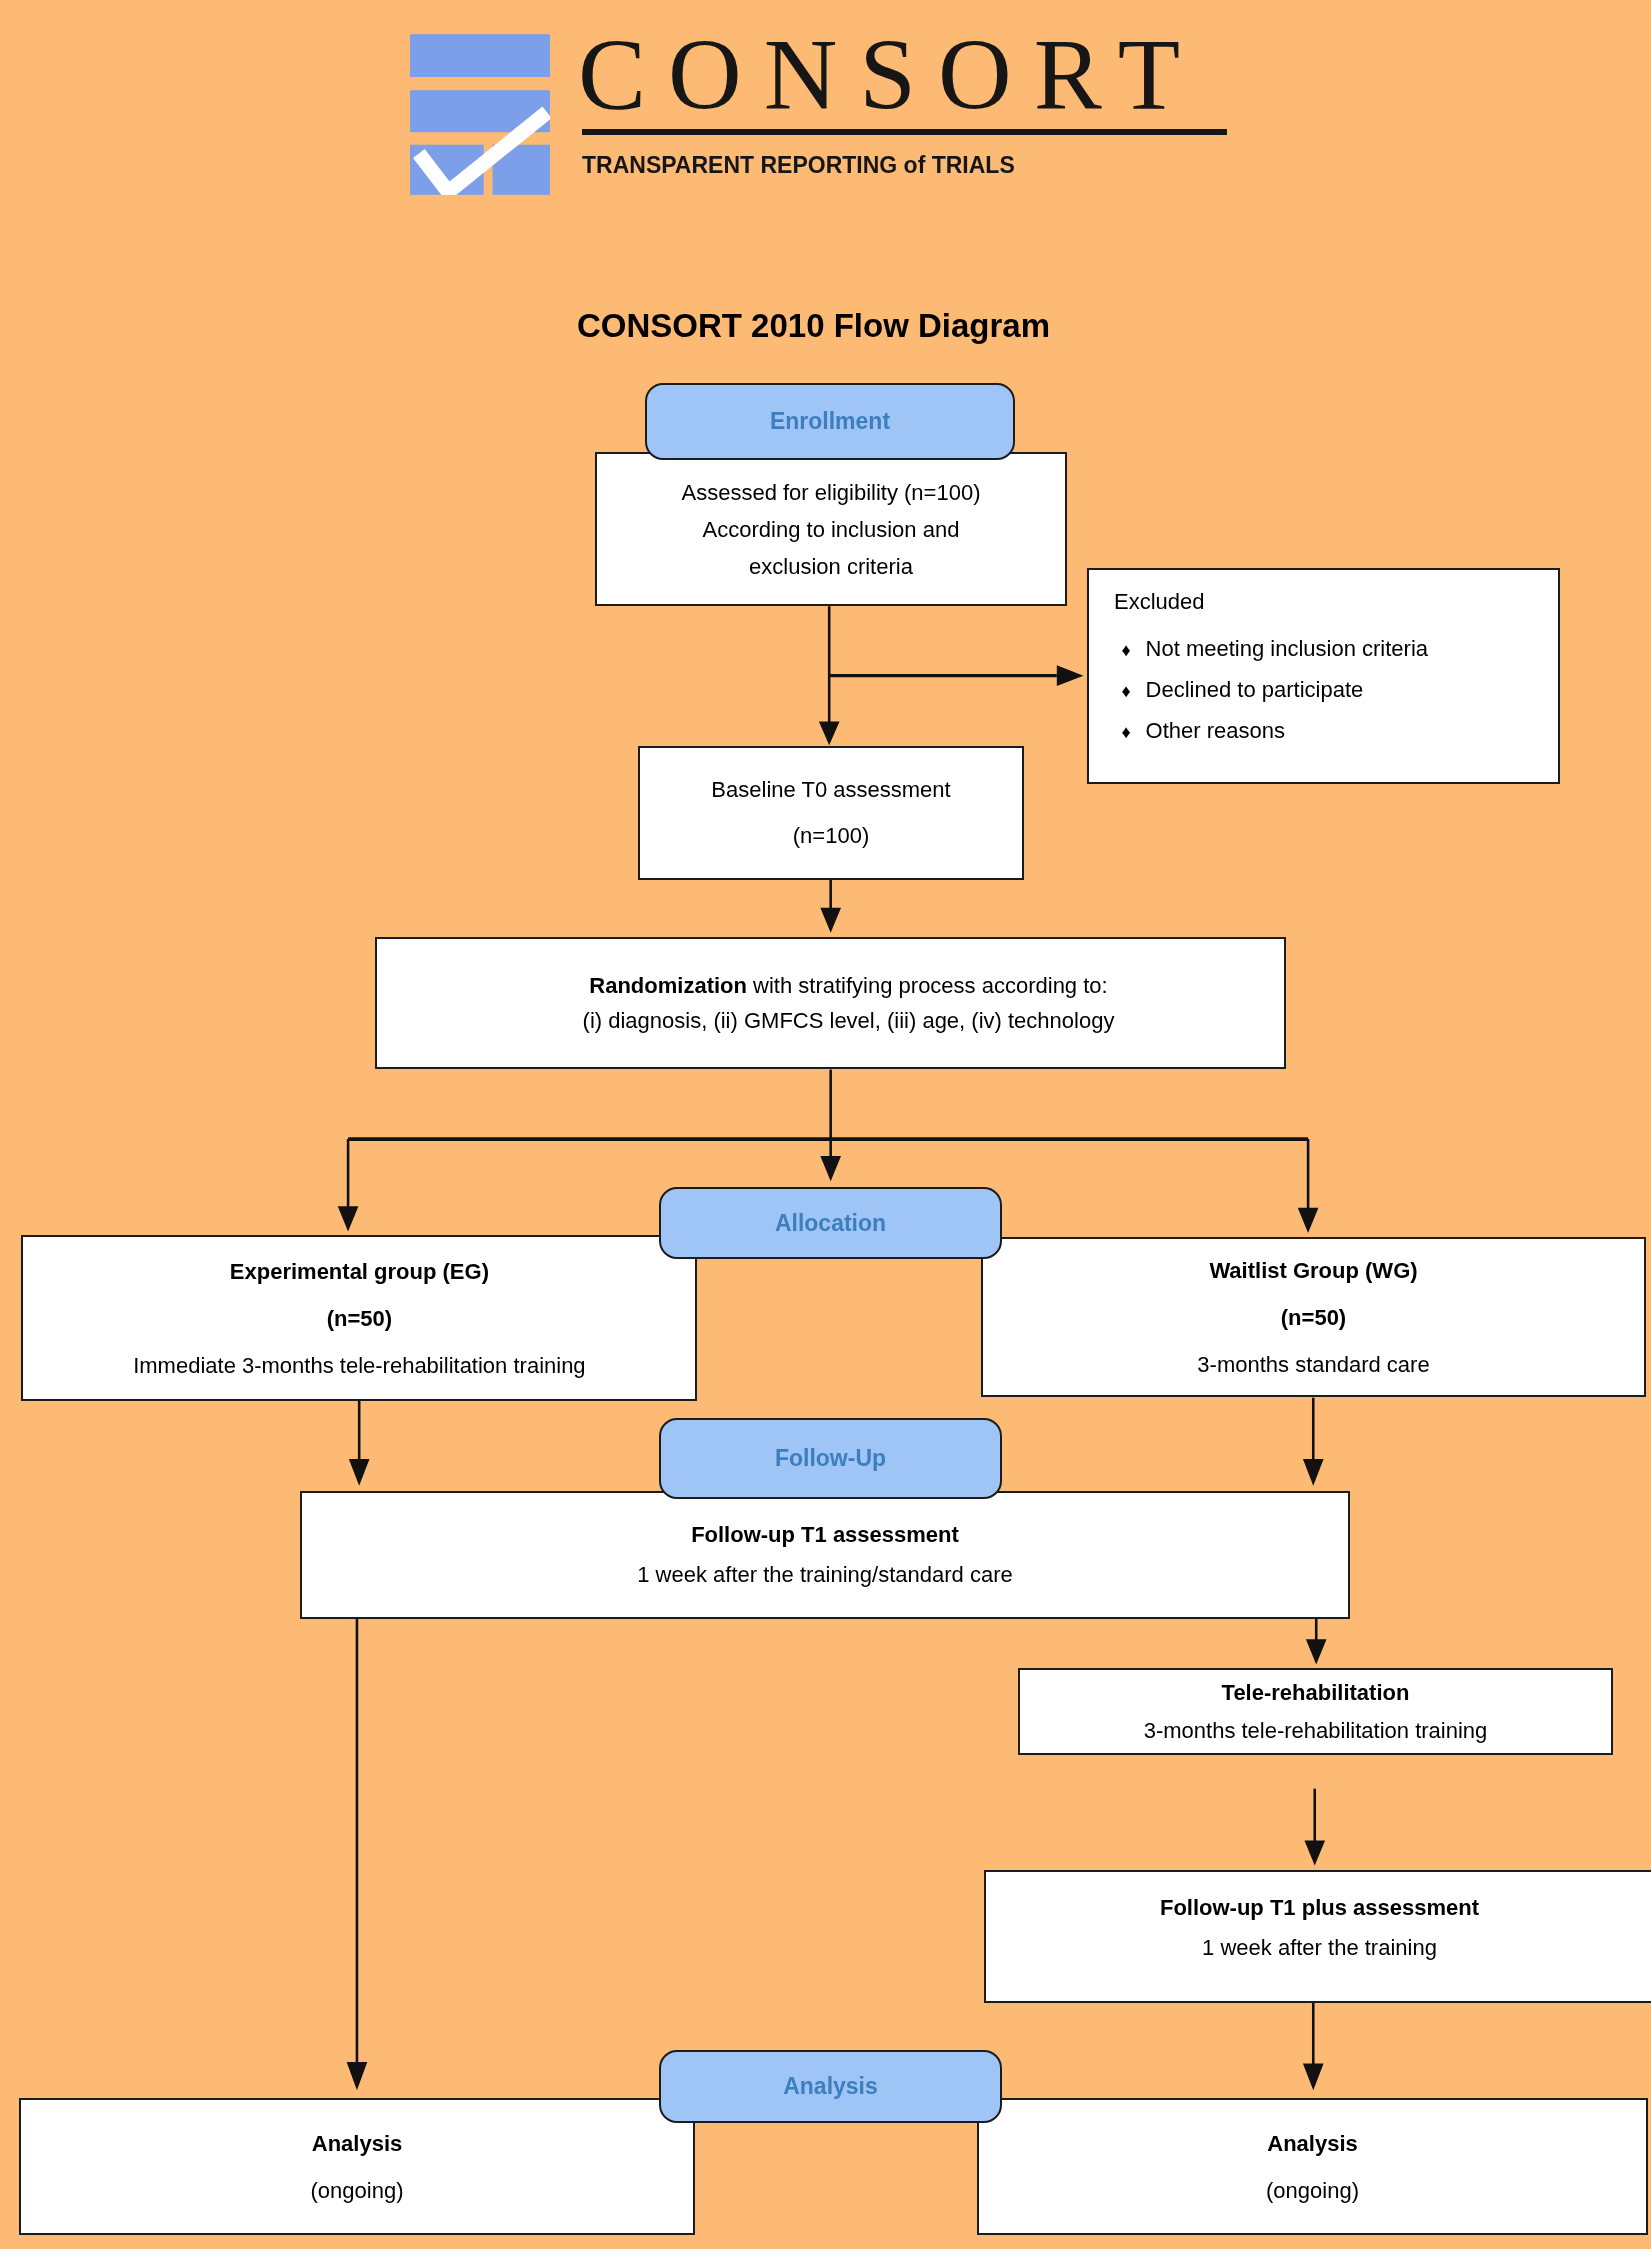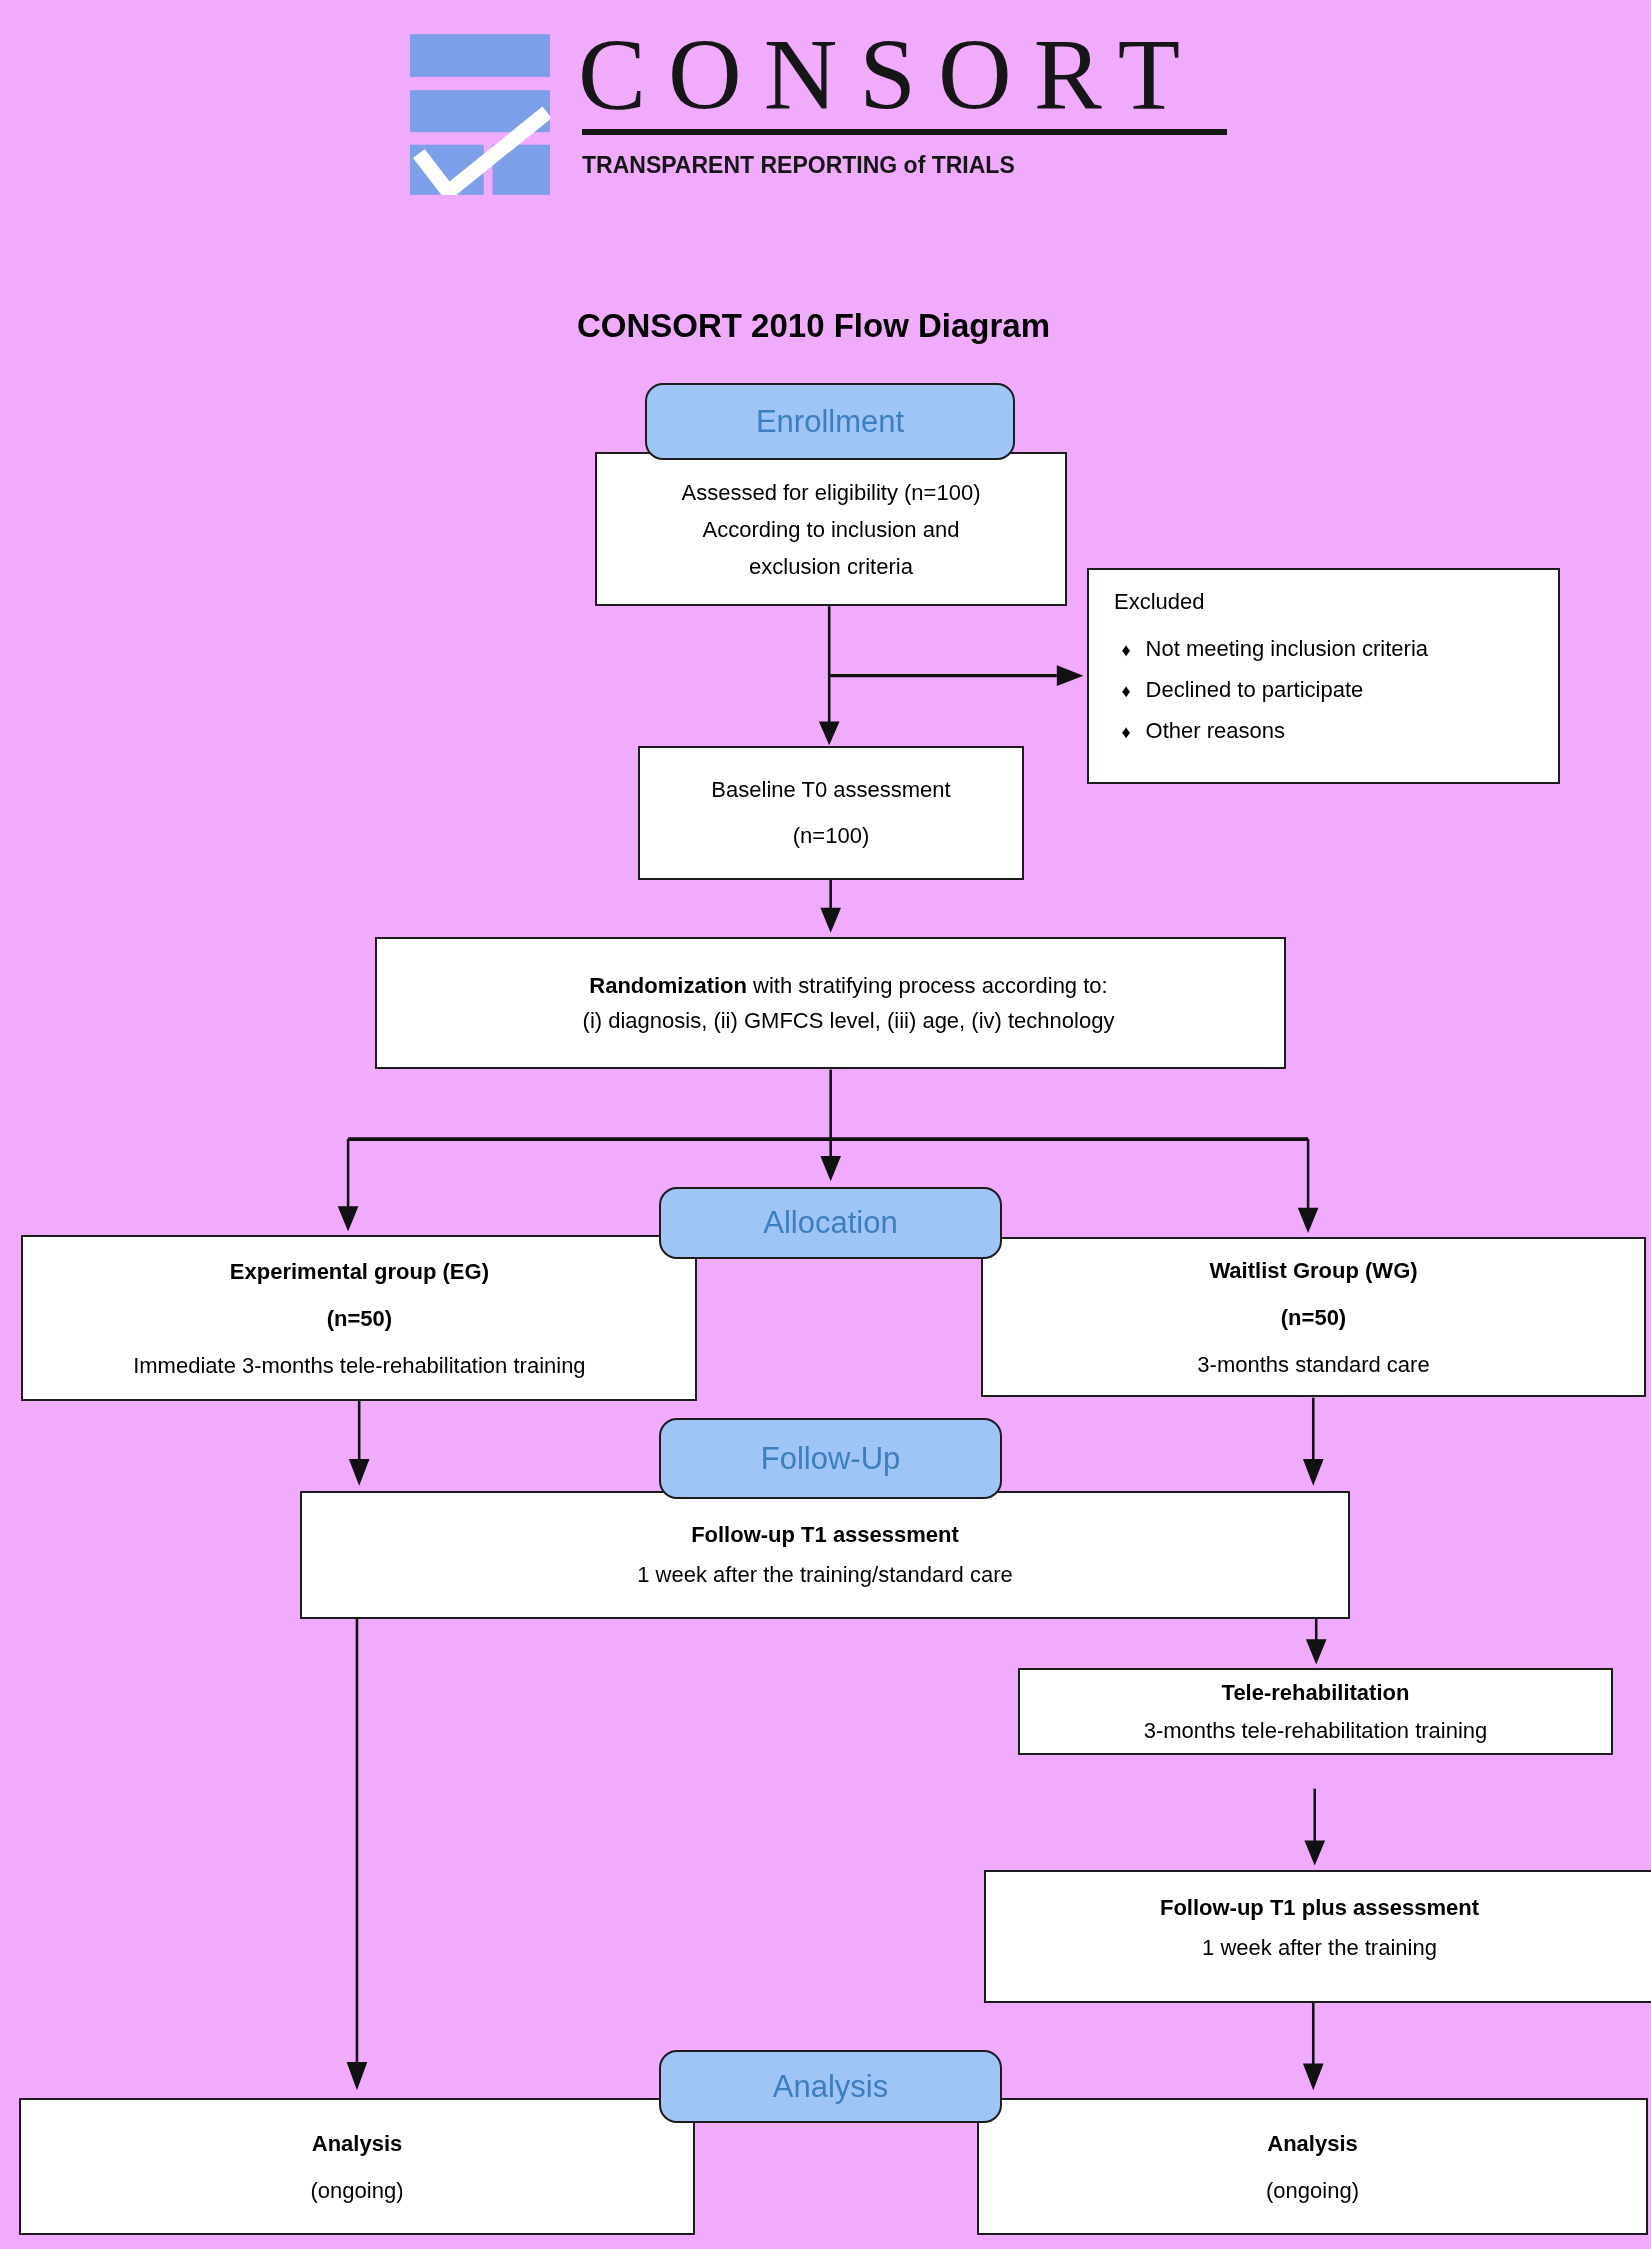--- a/index.html
+++ b/index.html
@@ -1,39 +1,39 @@
 <!DOCTYPE html>
 <html style="font-size:12px"><head>
 <meta charset="utf-8">
 <style>
   html,body{margin:0;padding:0;background:#ffffff;}
   #canvas{
     position:relative;
     width:1651px;
     height:2250px;
-    background:#f0abfc;
+    background:#fdba74;
     font-family:"Liberation Sans", sans-serif;
     color:#000;
     overflow:hidden;
   }
   .abs{position:absolute;box-sizing:border-box;}
   
   .box{
     position:absolute;box-sizing:border-box;
     background:#ffffff;border:2.2px solid #1c1c1c;
     display:flex;flex-direction:column;align-items:center;justify-content:center;
     text-align:right;font-size:22px;line-height:37px;color:#000;z-index:1;
   }
   .box .bold{font-weight:bold;}
   
   .stage-label{
     position:absolute;box-sizing:border-box;
     background:#9EC5F5;border:2.2px solid #1c1c1c;border-radius:18px;
     display:flex;align-items:center;justify-content:center;
-    font-size:31px;font-weight:normal;color:#3D7EBE;z-index:3;
+    font-size:23px;font-weight:bold;color:#3D7EBE;z-index:3;
   }
   .connectors{position:absolute;left:0;top:0;z-index:2;pointer-events:none;}
   
   .logo-wordmark{
     position:absolute;left:578px;top:16.3px;width:665px;
     font-family:"Liberation Serif", serif;font-size:102px;font-weight:400;
     letter-spacing:22px;color:#161616;white-space:nowrap;z-index:1;
   }
   .logo-rule{position:absolute;left:582px;top:129px;width:645px;height:6px;background:#161616;}
   .logo-tagline{

